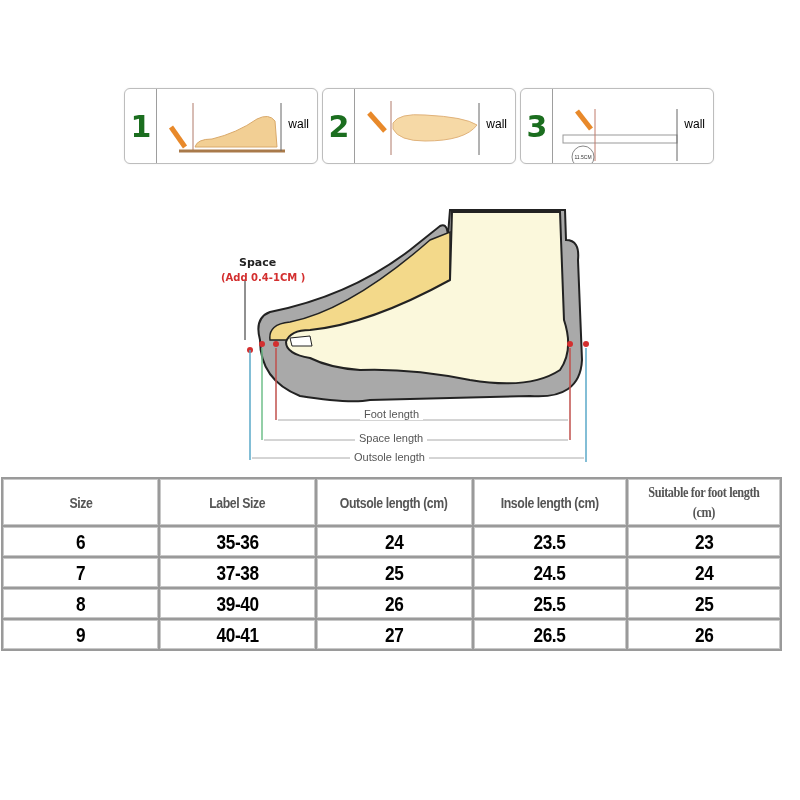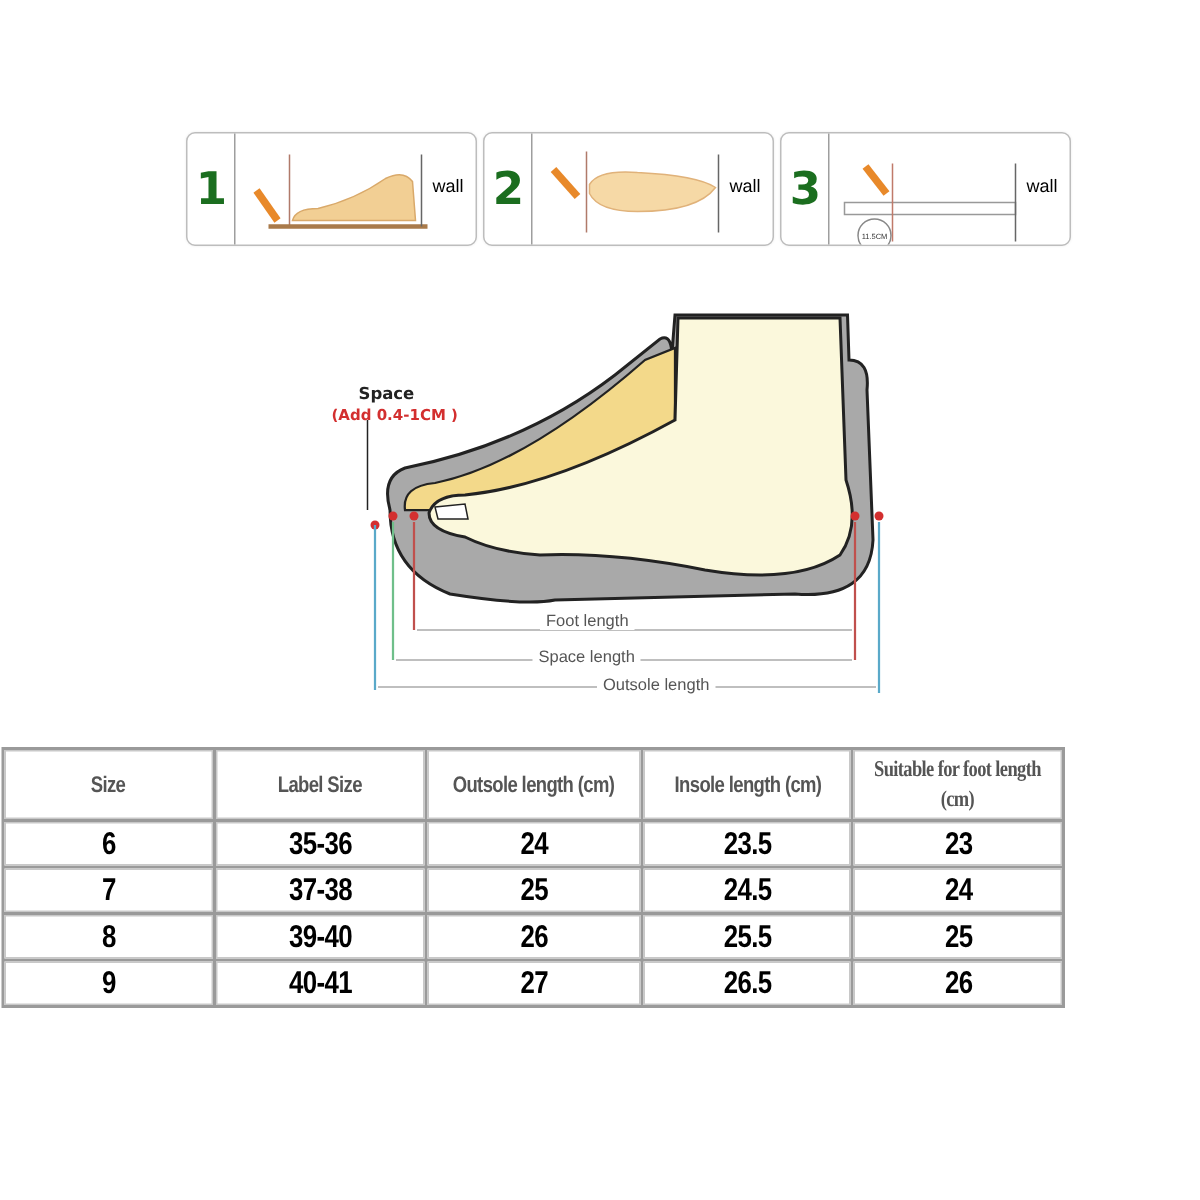--- a/index.html
+++ b/index.html
@@ -7,21 +7,21 @@
   .steps { position:absolute; top:88px; left:124px; width:592px; height:76px; }
   .step { position:absolute; top:0; width:192px; height:74px; border:1px solid #bdbdbd; border-radius:6px; background:#fff; box-shadow:0 0 2px rgba(0,0,0,0.08); }
   .step .num-col { position:absolute; left:0; top:0; width:31px; height:74px; border-right:1px solid #9e9e9e; }
   .step .num { position:absolute; left:2px; top:20px; width:28px; text-align:center; font-family:"DejaVu Sans", sans-serif; font-weight:bold; font-size:30px; color:#1b6e1f; }
   .step .wall-label { position:absolute; right:8px; top:28px; font-size:12px; color:#000000; }
   .step svg { position:absolute; left:32px; top:0; }
   .shoe { position:absolute; left:230px; top:200px; width:380px; height:270px; }
   .space-label { position:absolute; left:239px; top:256px; font-family:"DejaVu Sans", sans-serif; font-weight:bold; font-size:11px; color:#222; }
   .space-sub { position:absolute; left:221px; top:272px; font-family:"DejaVu Sans", sans-serif; font-weight:bold; font-size:10px; color:#d32f2f; }
   .dim-label { position:absolute; font-size:11px; color:#555; background:#fff; padding:0 4px; }
-  table.size-table { position:absolute; left:1px; top:498px; width:709px; border-collapse:separate; border-spacing:2px; background:#9a9a9a; }
+  table.size-table { position:absolute; left:1px; top:477px; width:781px; border-collapse:separate; border-spacing:2px; background:#9a9a9a; }
   table.size-table td { background:#ffffff; border:1px solid #c8c8c8; text-align:center; padding:0; }
   .hdr td { height:44px; font-family:"Liberation Sans", sans-serif; font-weight:bold; color:#555; font-size:15px; letter-spacing:-0.5px; }
   .row td { height:27px; font-family:"Liberation Sans", sans-serif; font-weight:bold; color:#000; font-size:21px; letter-spacing:-0.5px; }
   .hdr td span, .row td span { display:inline-block; transform:scaleX(0.82); }
 </style>
 </head>
 <body>
 
 <div class="steps">
   <div class="step" style="left:0;">
@@ -79,21 +79,21 @@
   <line x1="356" y1="148" x2="356" y2="262" stroke="#5aa9c9" stroke-width="1.5"></line>
   <line x1="48" y1="220" x2="338" y2="220" stroke="#aaa" stroke-width="1"></line>
   <line x1="34" y1="240" x2="338" y2="240" stroke="#aaa" stroke-width="1"></line>
   <line x1="22" y1="258" x2="354" y2="258" stroke="#aaa" stroke-width="1"></line>
   <line x1="15" y1="80" x2="15" y2="140" stroke="#222" stroke-width="1"></line>
 </svg>
 <div class="space-label">Space</div>
 <div class="space-sub">(Add 0.4-1CM )</div>
 <div class="dim-label" style="left:360px; top:395px;margin-top:13px;">Foot length</div>
 <div class="dim-label" style="left:355px; top:432px;">Space length</div>
-<div class="dim-label" style="left:350px; top:451px;margin-left:48px;">Outsole length</div>
+<div class="dim-label" style="left:350px; top:451px;">Outsole length</div>
 
 <table class="size-table">
   <colgroup>
     <col style="width:158px">
       <col style="width:157px">
       <col style="width:157px">
       <col style="width:155px">
       <col style="width:154px">
   </colgroup>
   <tbody>

